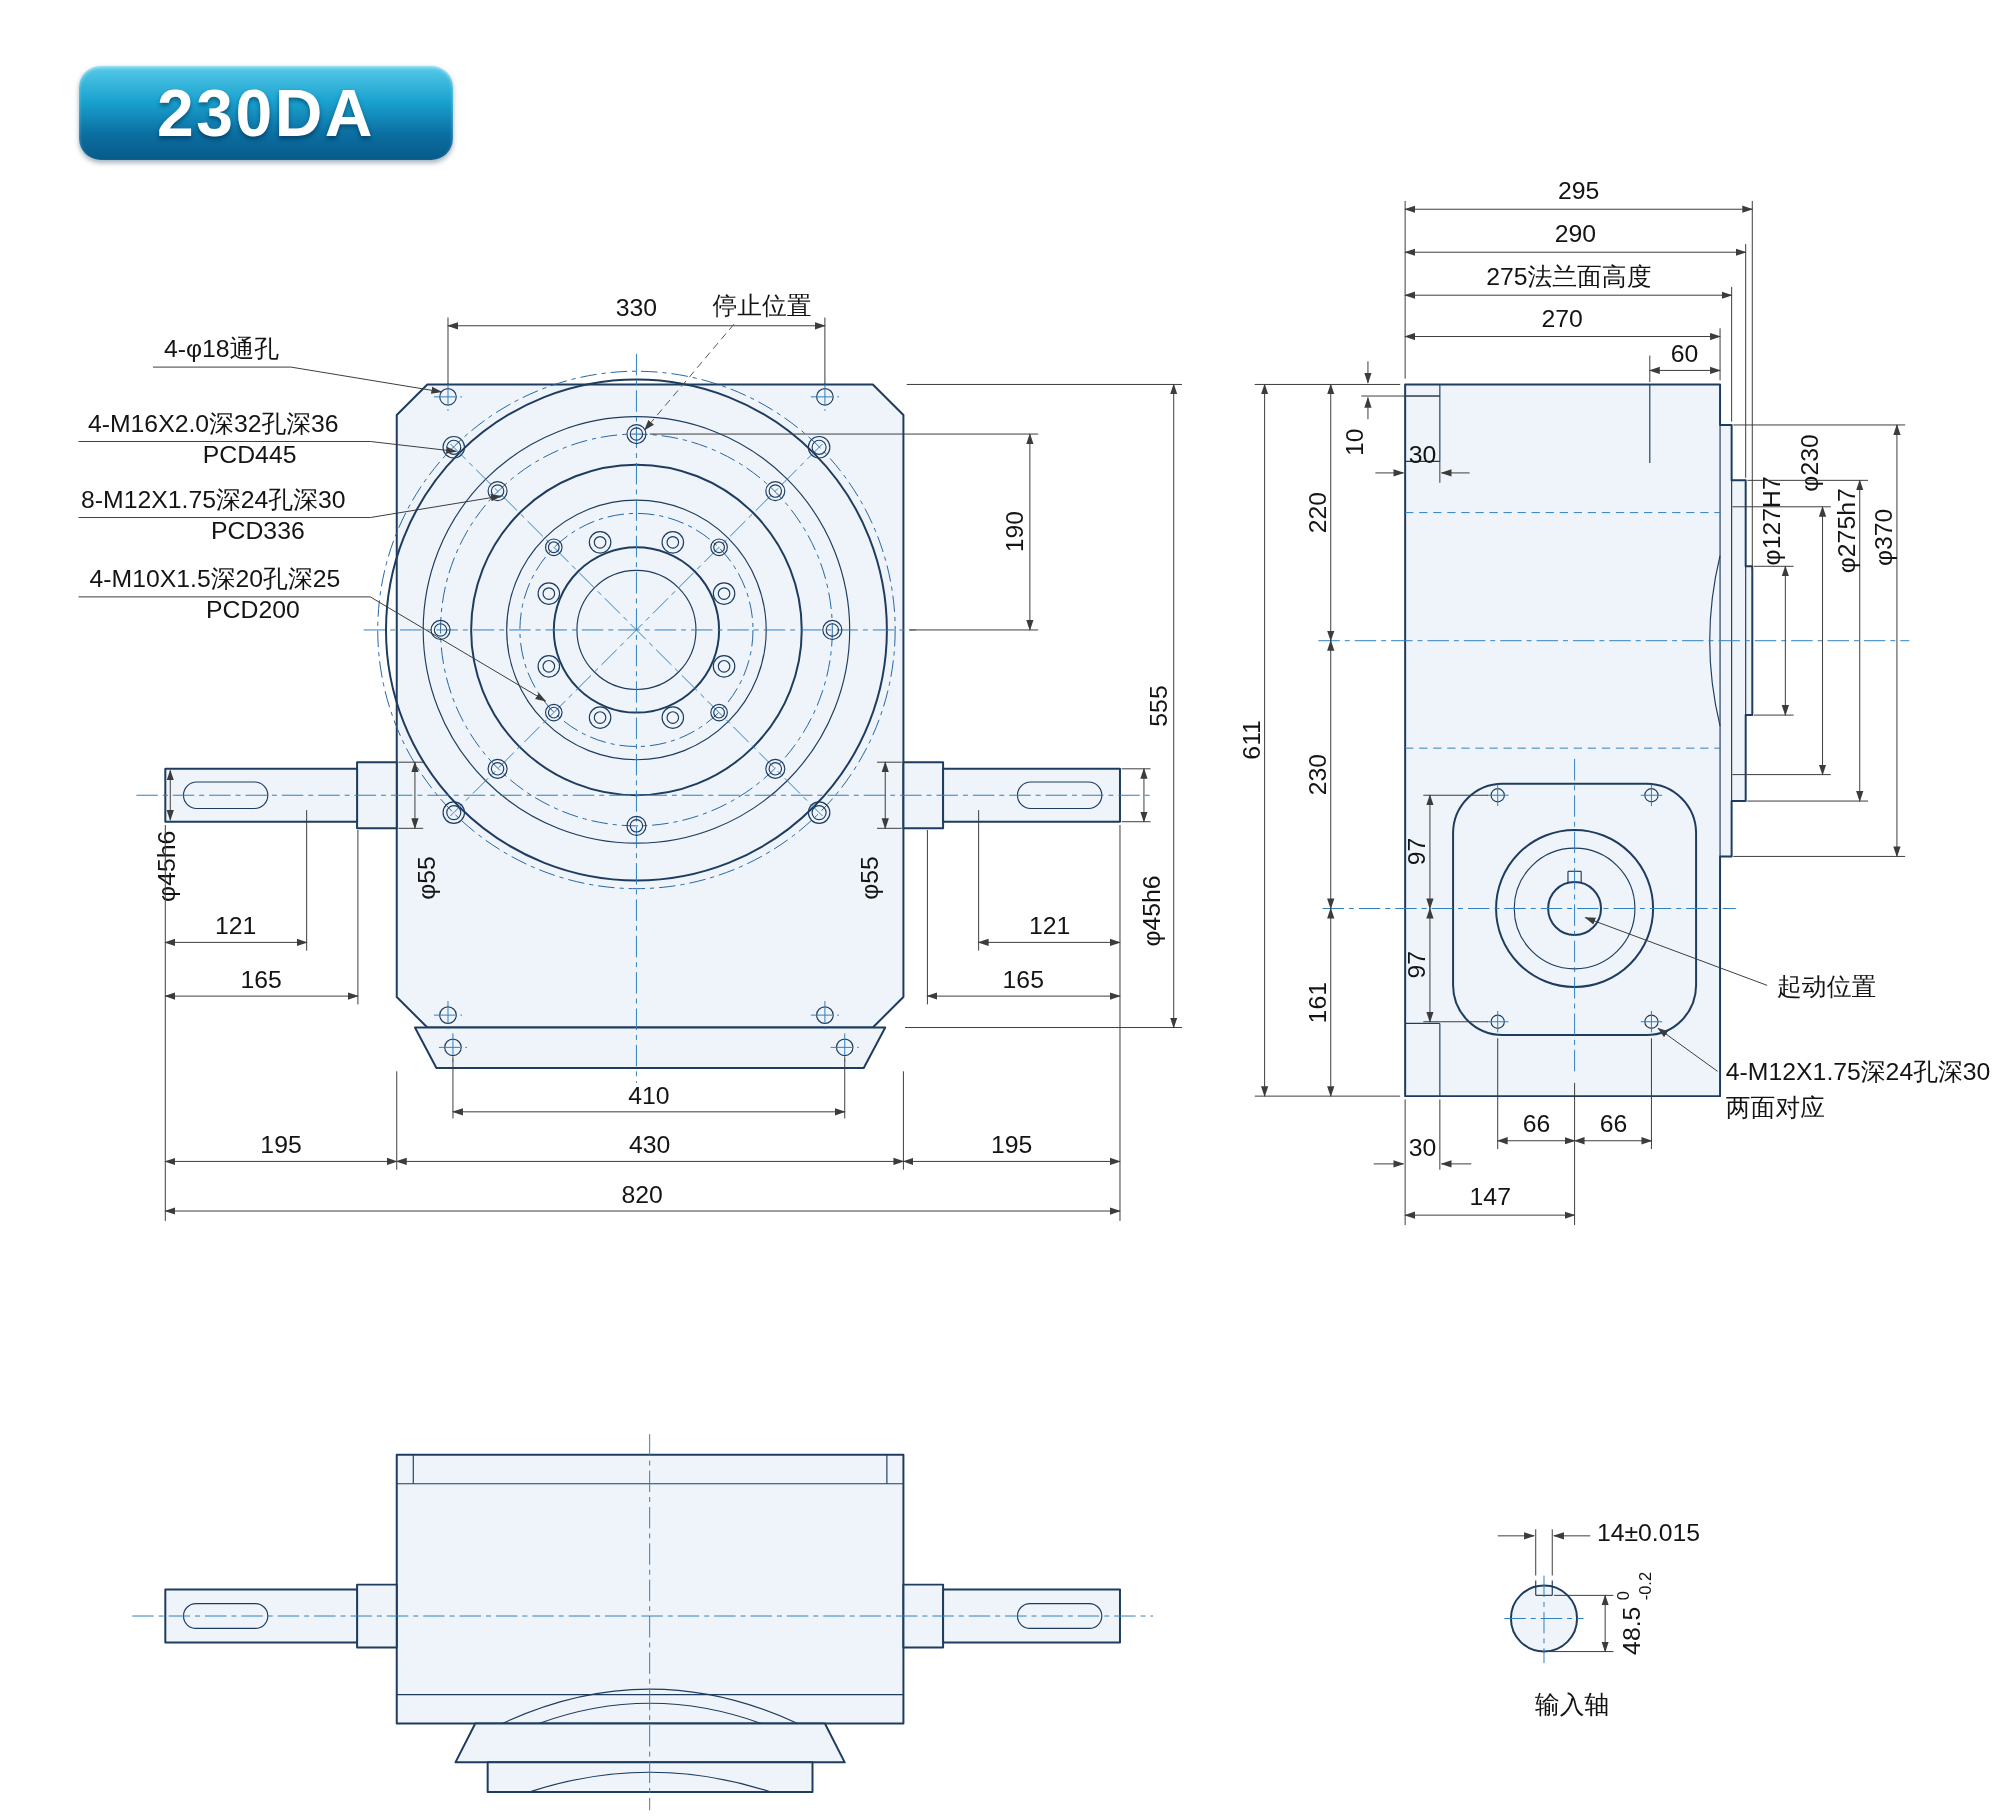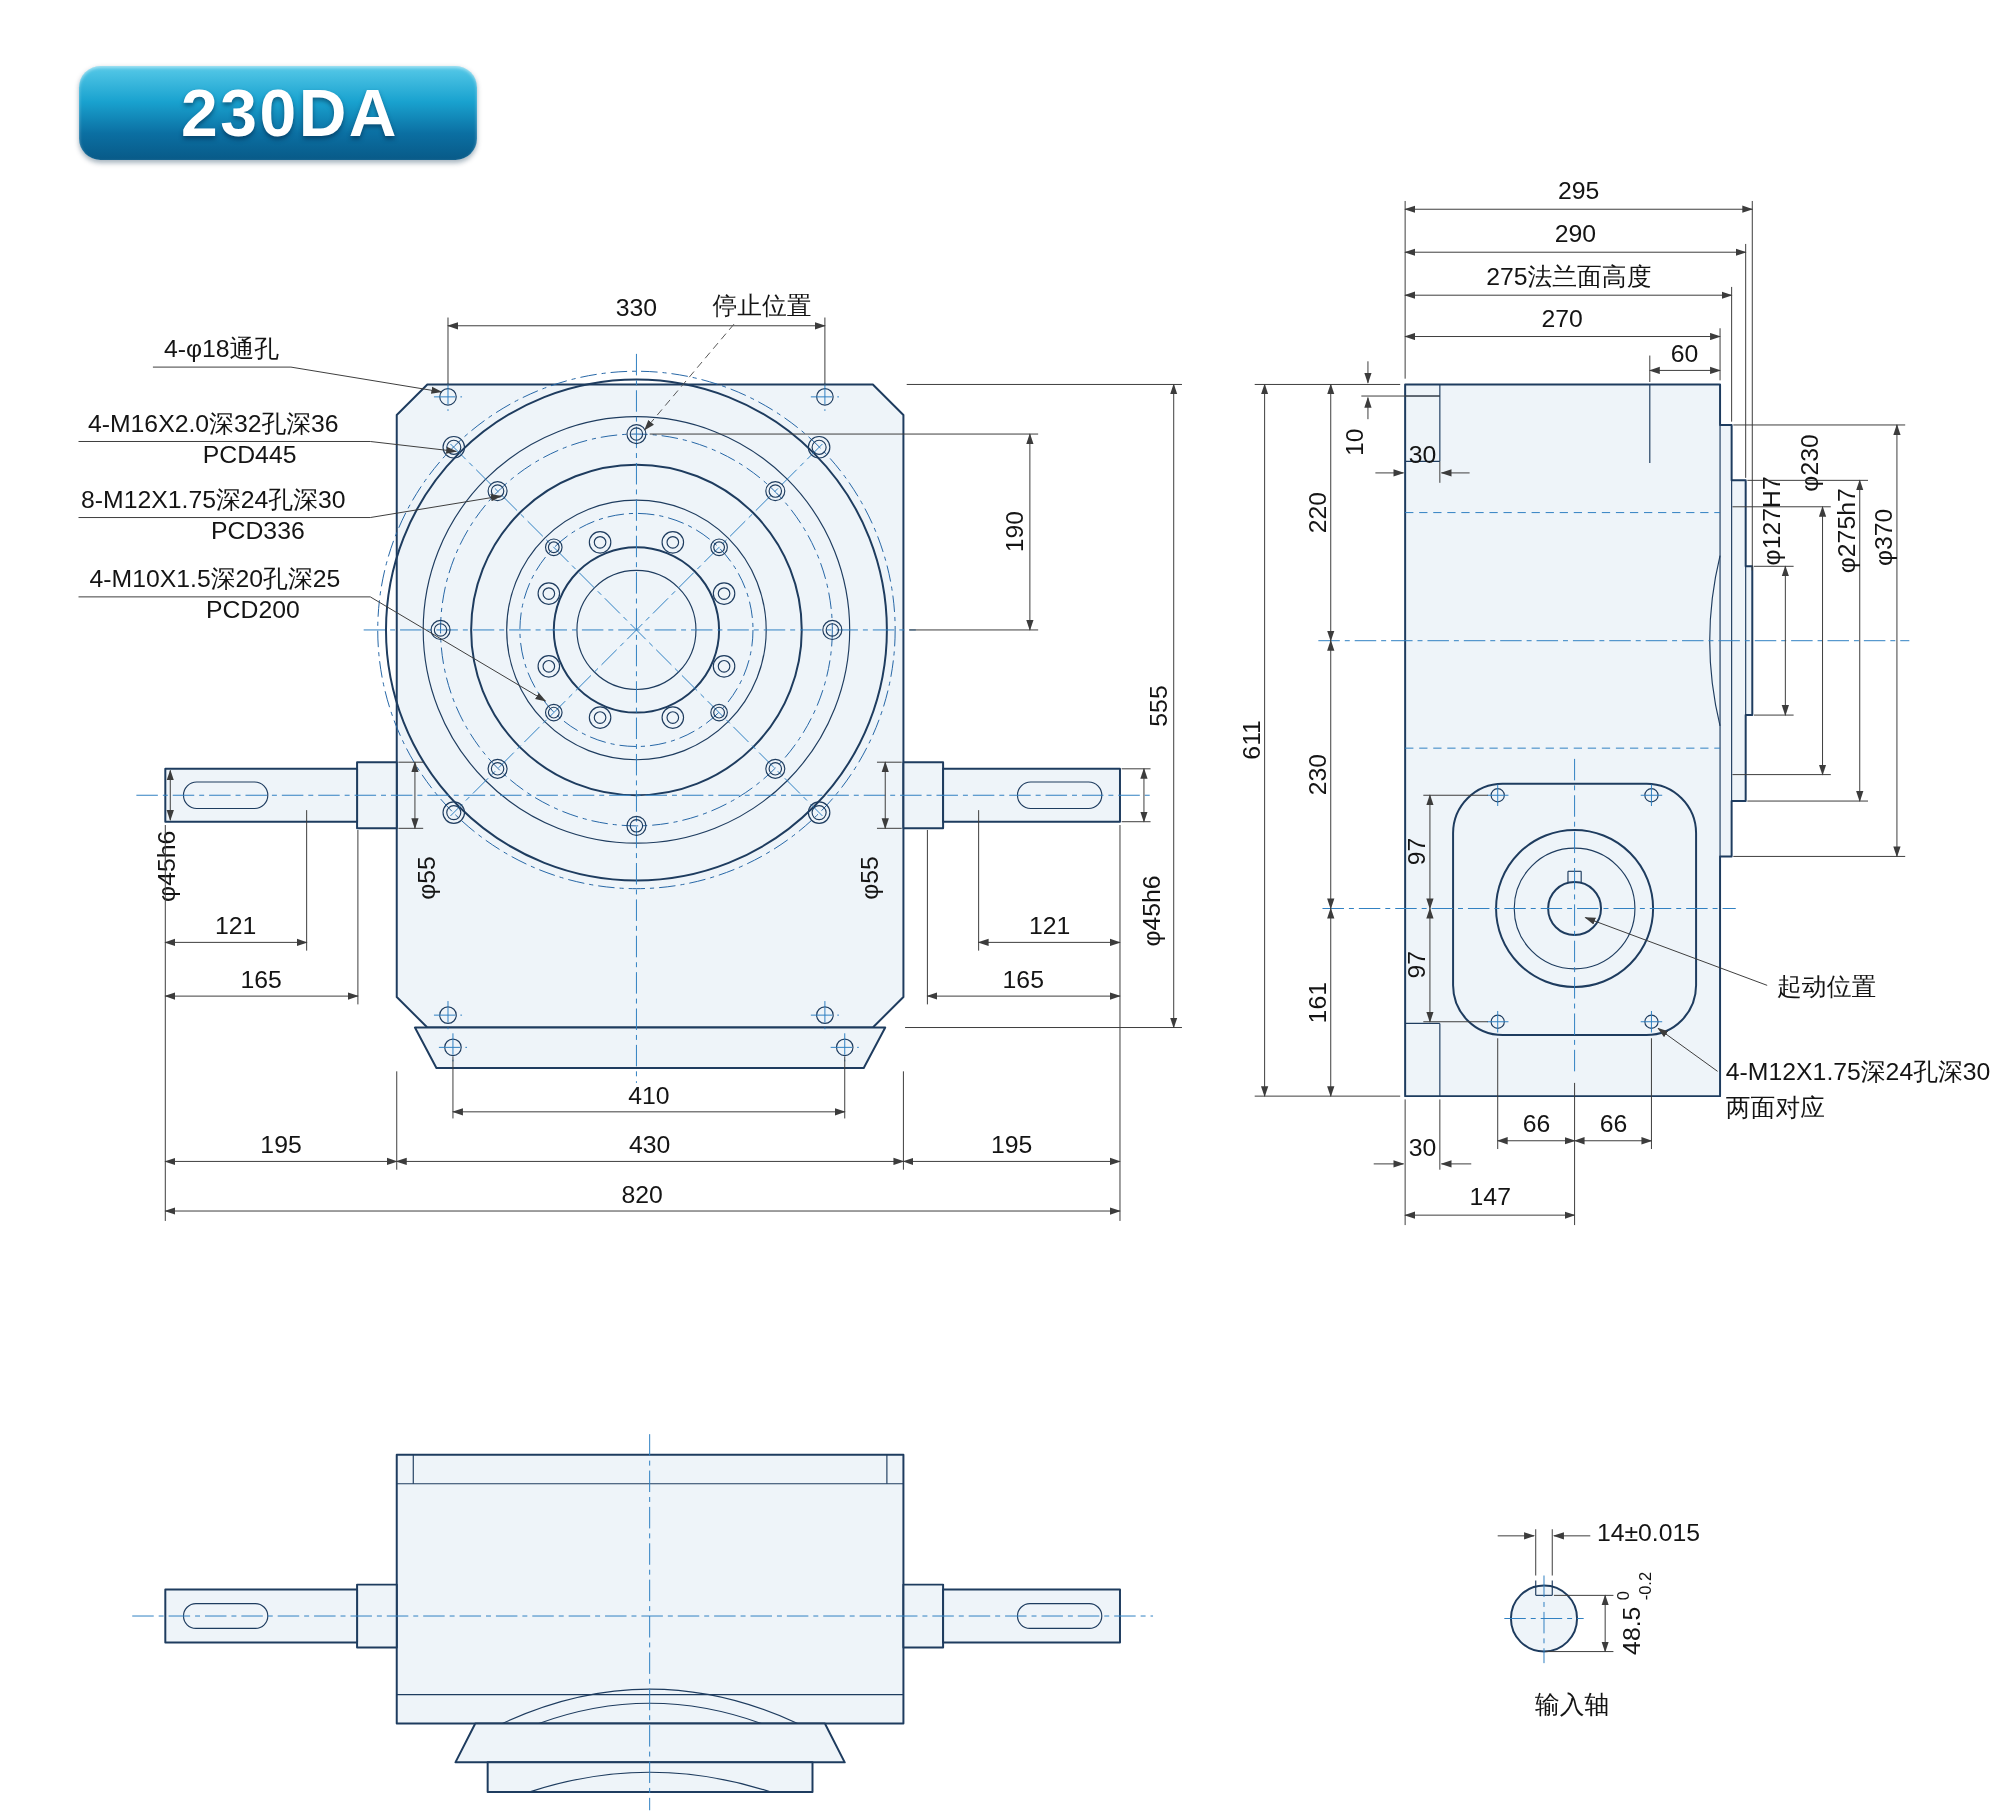--- a/index.html
+++ b/index.html
@@ -1,21 +1,21 @@
 <!DOCTYPE html>
 <html style="font-size:13.2px"><head>
 <meta charset="utf-8">
 <style>
   html,body{margin:0;padding:0;background:#ffffff;}
   #stage{position:relative;width:2011px;height:1817px;background:#ffffff;overflow:hidden;
          font-family:"Liberation Sans","DejaVu Sans",sans-serif;}
   .badge{position:absolute;left:79px;top:66px;width:374px;height:94px;border-radius:21.5px;
          background:linear-gradient(180deg,#56c9e8 0%,#19a2cf 38%,#0b6fa2 72%,#085a88 100%);
          box-shadow:0 2.5px 5px rgba(0,40,70,.35), inset 0 1.7px 3.3px rgba(255,255,255,.5);
-         display:flex;align-items:center;justify-content:center;padding-left:24px;}
+         display:flex;align-items:center;justify-content:center;}
   .badge span{color:#ffffff;font-size:66px;font-weight:bold;letter-spacing:2.5px;
               text-shadow:0 2.5px 4.1px rgba(0,30,60,.5);}
   svg{position:absolute;left:0;top:0;}
   .bd{fill:#eef4f9;stroke:#1e3c5f;stroke-width:2.4;stroke-linejoin:round;}
   .o {fill:none;stroke:#1e3c5f;stroke-width:2.4;}
   .o1{fill:none;stroke:#1e3c5f;stroke-width:1.4;}
   .cl{fill:none;stroke:#2f7fc1;stroke-width:1.2;stroke-dasharray:26 6 6 6;}
   .hd{fill:none;stroke:#2f7fc1;stroke-width:1.2;stroke-dasharray:10 7;}
   .pc{fill:none;stroke:#2465a5;stroke-width:1.2;stroke-dasharray:20 6 5 6;}
   .dm{fill:none;stroke:#3c3c3c;stroke-width:1.2;}

